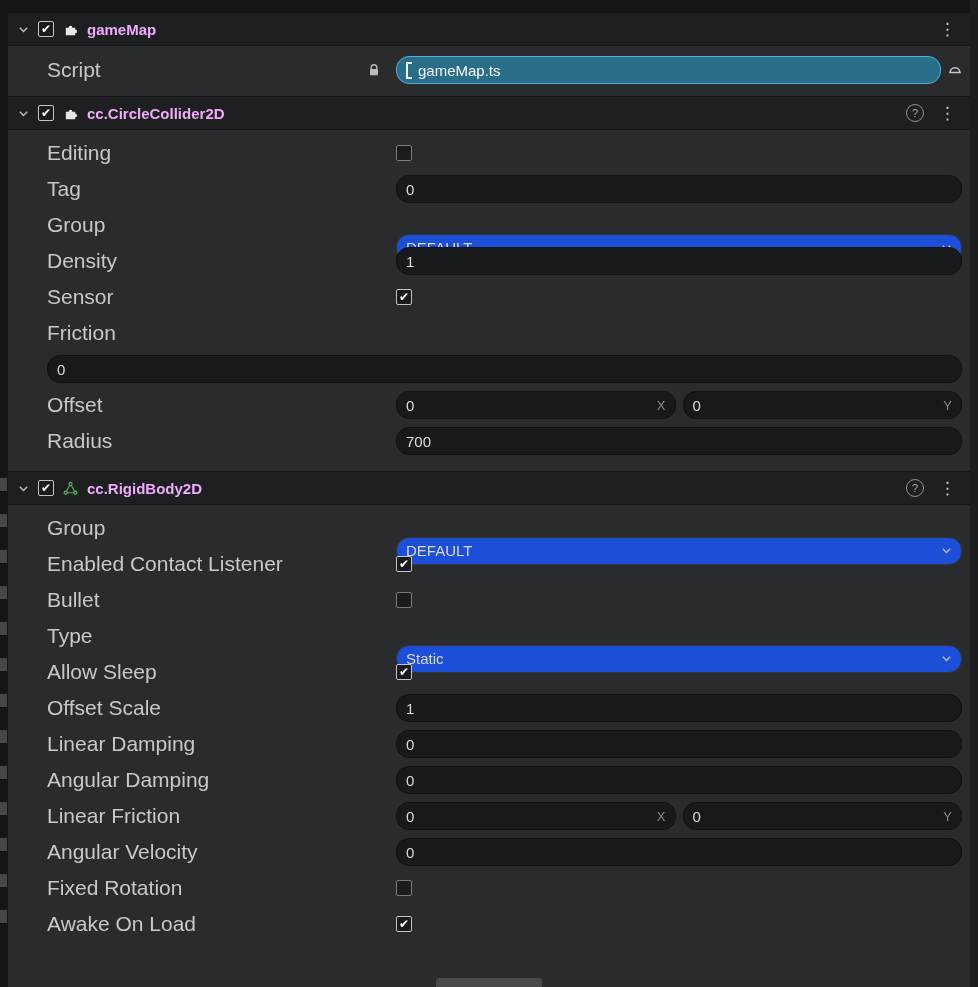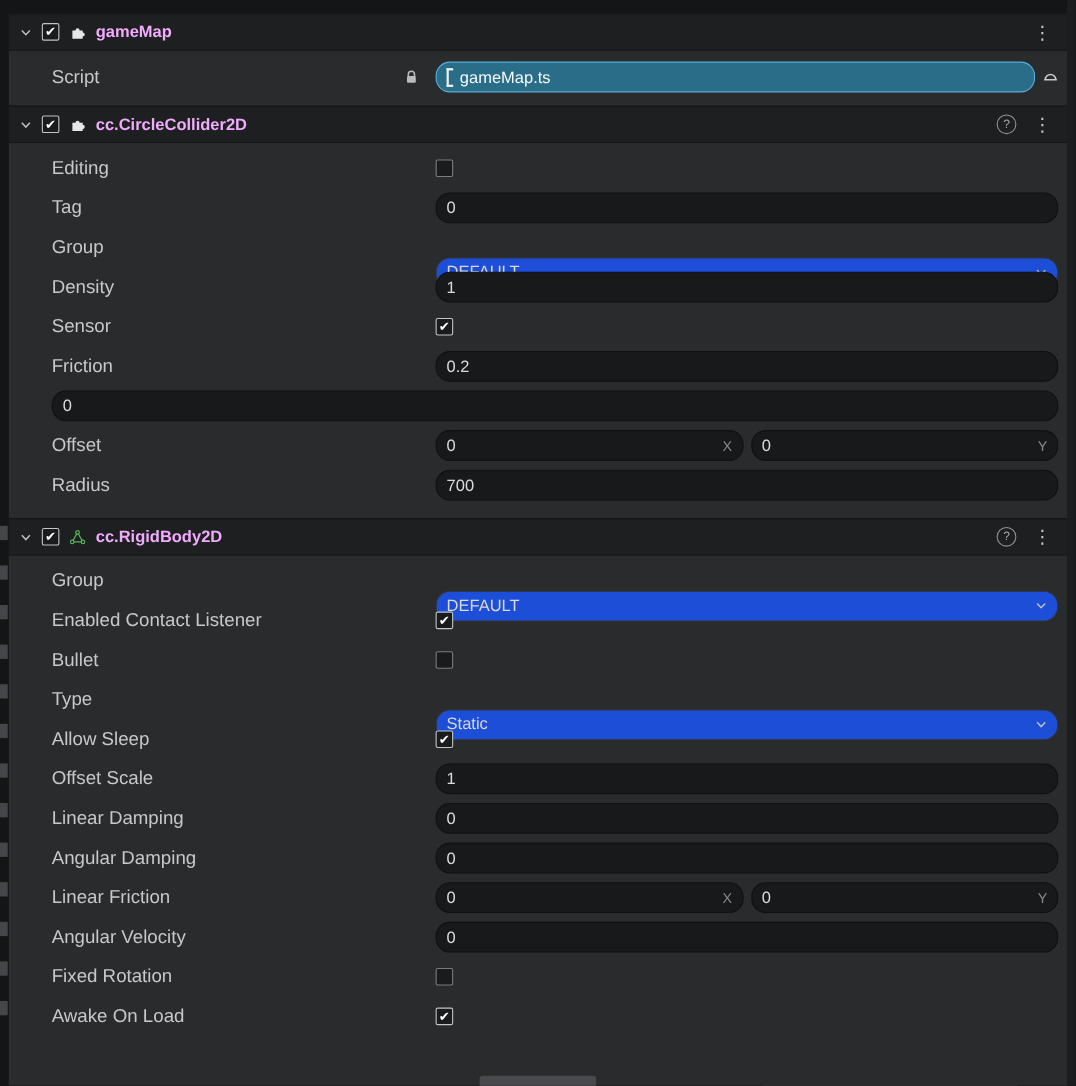--- a/index.html
+++ b/index.html
@@ -26,21 +26,21 @@
 
   .checkbox { width:16px; height:16px; background:#1a1b1c; border:1px solid #c2c4c6; border-radius:2px;
               display:flex; align-items:center; justify-content:center; flex:0 0 16px; }
   .checkbox.unchecked { border-color:#7a7c7f; }
   .checkbox .mark { color:#ffffff; font-size:12px; line-height:1; margin-top:-1px; }
 
   .comp-body { padding:5px 0 12px; }
   .script-body { padding:6px 0 8px; }
 
   .prop-row { height:36px; display:flex; align-items:center; padding:0 8px 0 39px; }
-  .prop-label { flex:0 0 349px; width:349px; color:#c6c8ca; font-size:17px;
+  .prop-label { flex:0 0 349px; width:349px; color:#c6c8ca; font-size:21px;
                 display:flex; align-items:center; justify-content:space-between; padding-right:16px; }
   .prop-value { flex:1; display:flex; align-items:center; gap:7px; min-width:0; }
 
   .field { height:28px; flex:1; background:#18191b; border:1px solid #0f1012; border-radius:13px;
            display:flex; align-items:center; padding:12px 9px; color:#d9dadb; font-size:15px; min-width:0; }
   .field.select { background:#1d4ed8; border-color:#323436;margin-top:45px; }
   .sel-chevron { margin-left:auto; }
   .suffix { margin-left:auto; color:#87898c; font-size:13px; }
 
   .field.asset { background:#2a6d89; border:1px solid #57b0dd; color:#f4fafc; }
@@ -178,25 +178,20 @@
             </div>
             <div class="prop-value">
               <span class="checkbox">
                 <span class="mark">✔</span>
               </span>
             </div>
           </div>
           <div class="prop-row">
             <div class="prop-label">
               <span>Friction</span>
-            </div>
-            <div class="prop-value">
-              <div class="field">
-                <span class="ftext">0.2</span>
-              </div>
             </div>
           </div>
           <div class="prop-row">
             <div class="prop-value">
               <div class="field">
                 <span class="ftext">0</span>
               </div>
             </div>
           </div>
           <div class="prop-row">

